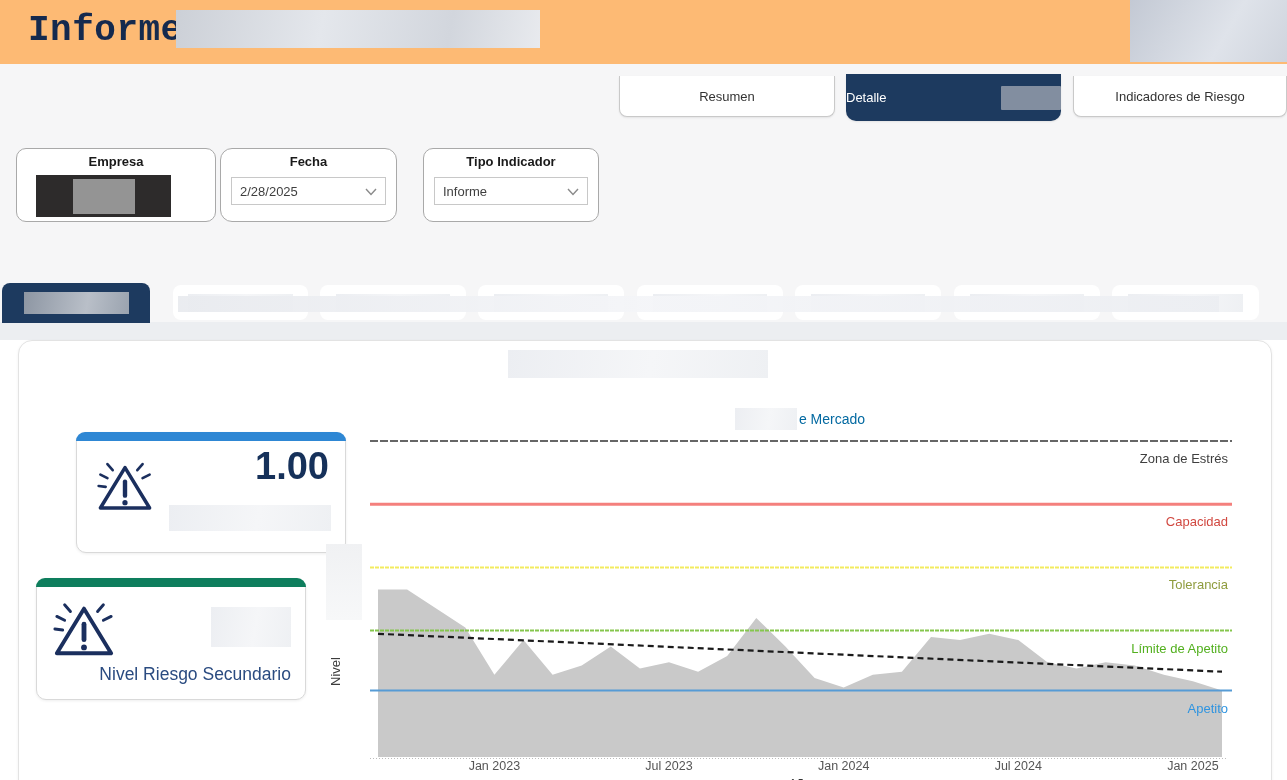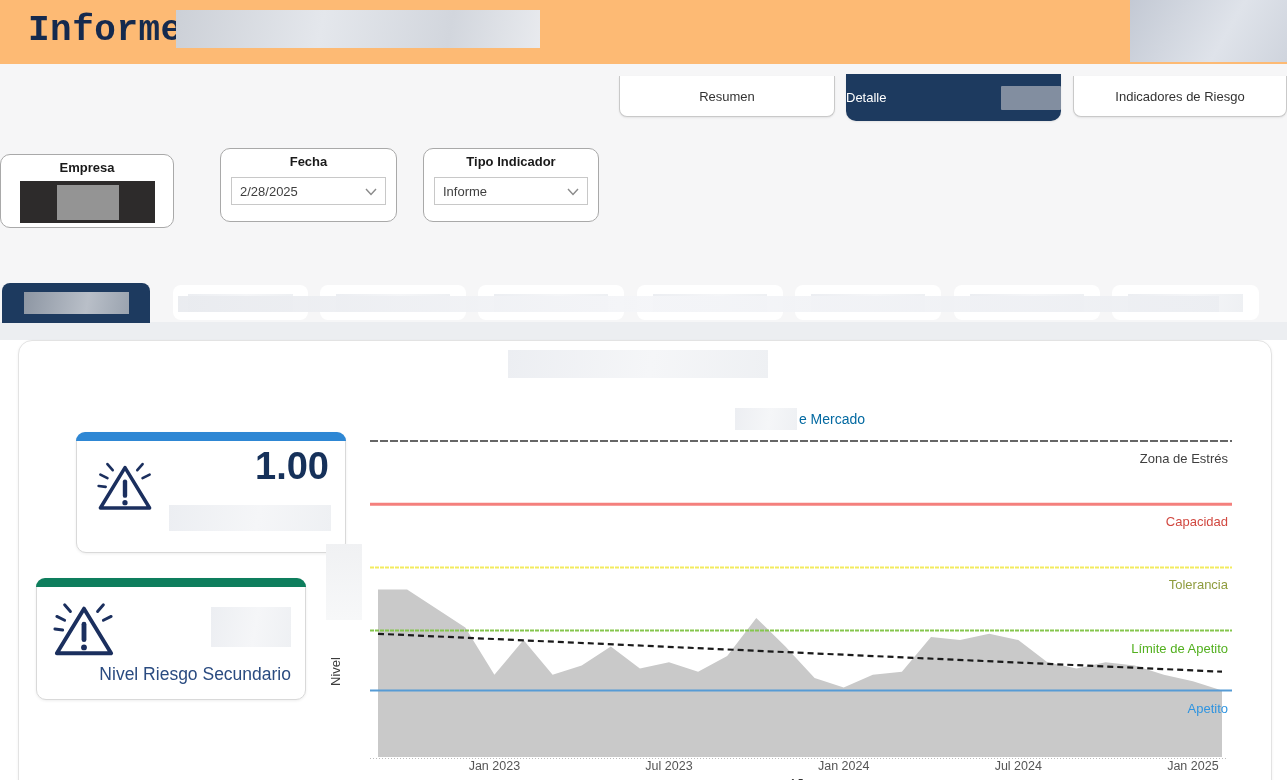--- a/index.html
+++ b/index.html
@@ -20,22 +20,22 @@
   .nav-tab{position:absolute;top:76px;height:41px;background:#fff;border:1px solid #c9c9c9;border-top:none;
        border-radius:0 0 8px 8px;display:flex;align-items:center;justify-content:center;
        font-size:13px;color:#333;box-shadow:0 1px 2px rgba(0,0,0,.08);cursor:pointer;box-sizing:border-box;}
   .nav-tab.sel{top:74px;height:47px;background:#1d3a5f;border:none;color:#fff;border-radius:0 0 10px 10px;font-weight:400;justify-content:space-between;}
   .nav-resumen{left:619px;width:216px;}
   .nav-detalle{left:846px;width:215px;}
   .nav-indicadores{left:1073px;width:214px;}
   .tab-redact{width:60px;height:24px;background:rgba(148,158,172,.85);margin-left:4px;border-radius:1px;}
   
   .slicer{position:absolute;top:148px;height:74px;background:#fff;border:1px solid #a9a9a9;border-radius:10px;box-sizing:border-box;}
-  .slicer-empresa{left:0;width:174px;margin-top:6px;}
-  .slicer-fecha{left:220px;width:177px;}
+  .slicer-empresa{left:16px;width:200px;}
+  .slicer-fecha{left:220px;width:177px;border-radius:12px;}
   .slicer-tipo{left:423px;width:176px;}
   .slicer-label{position:absolute;left:0;top:5px;width:100%;text-align:center;font-size:13px;font-weight:700;color:#1a1a1a;}
   .empresa-box{position:absolute;left:19px;top:26px;width:135px;height:42px;background:#2d2b2b;}
   .empresa-patch{position:absolute;left:37px;top:4px;width:62px;height:35px;background:#949494;}
   .dropdown{position:absolute;left:10px;top:28px;right:10px;height:28px;border:1px solid #c8c8c8;background:#fff;
        display:flex;align-items:center;padding:0 8px;font-size:13px;color:#3f3f3f;cursor:pointer;box-sizing:border-box;text-align:center;}
   .dropdown .chev{margin-left:auto;color:#8a8a8a;}
   
   .sub-tab{position:absolute;top:285px;height:35px;background:#fff;border-radius:8px;cursor:pointer;
        display:flex;align-items:center;justify-content:center;}

